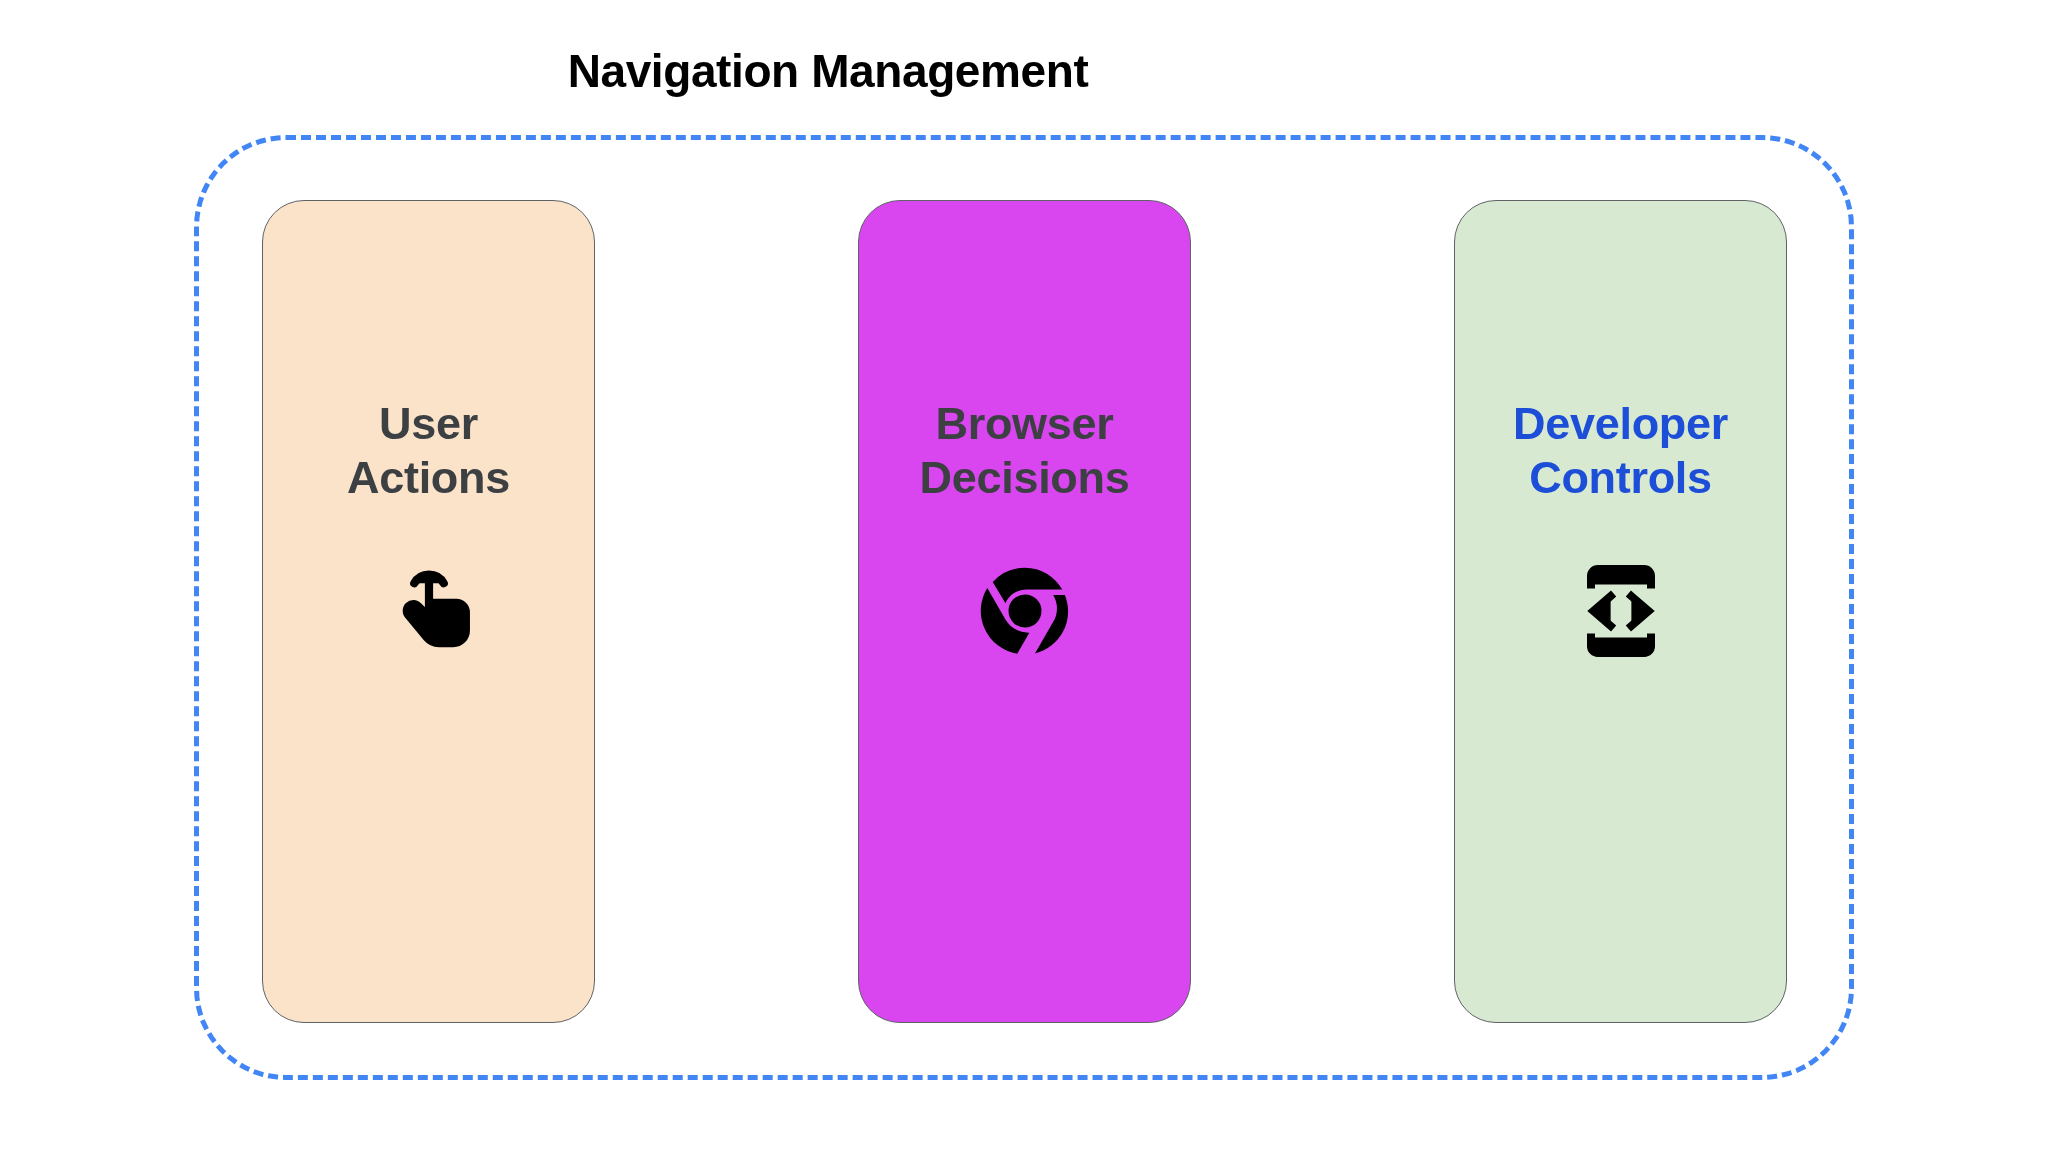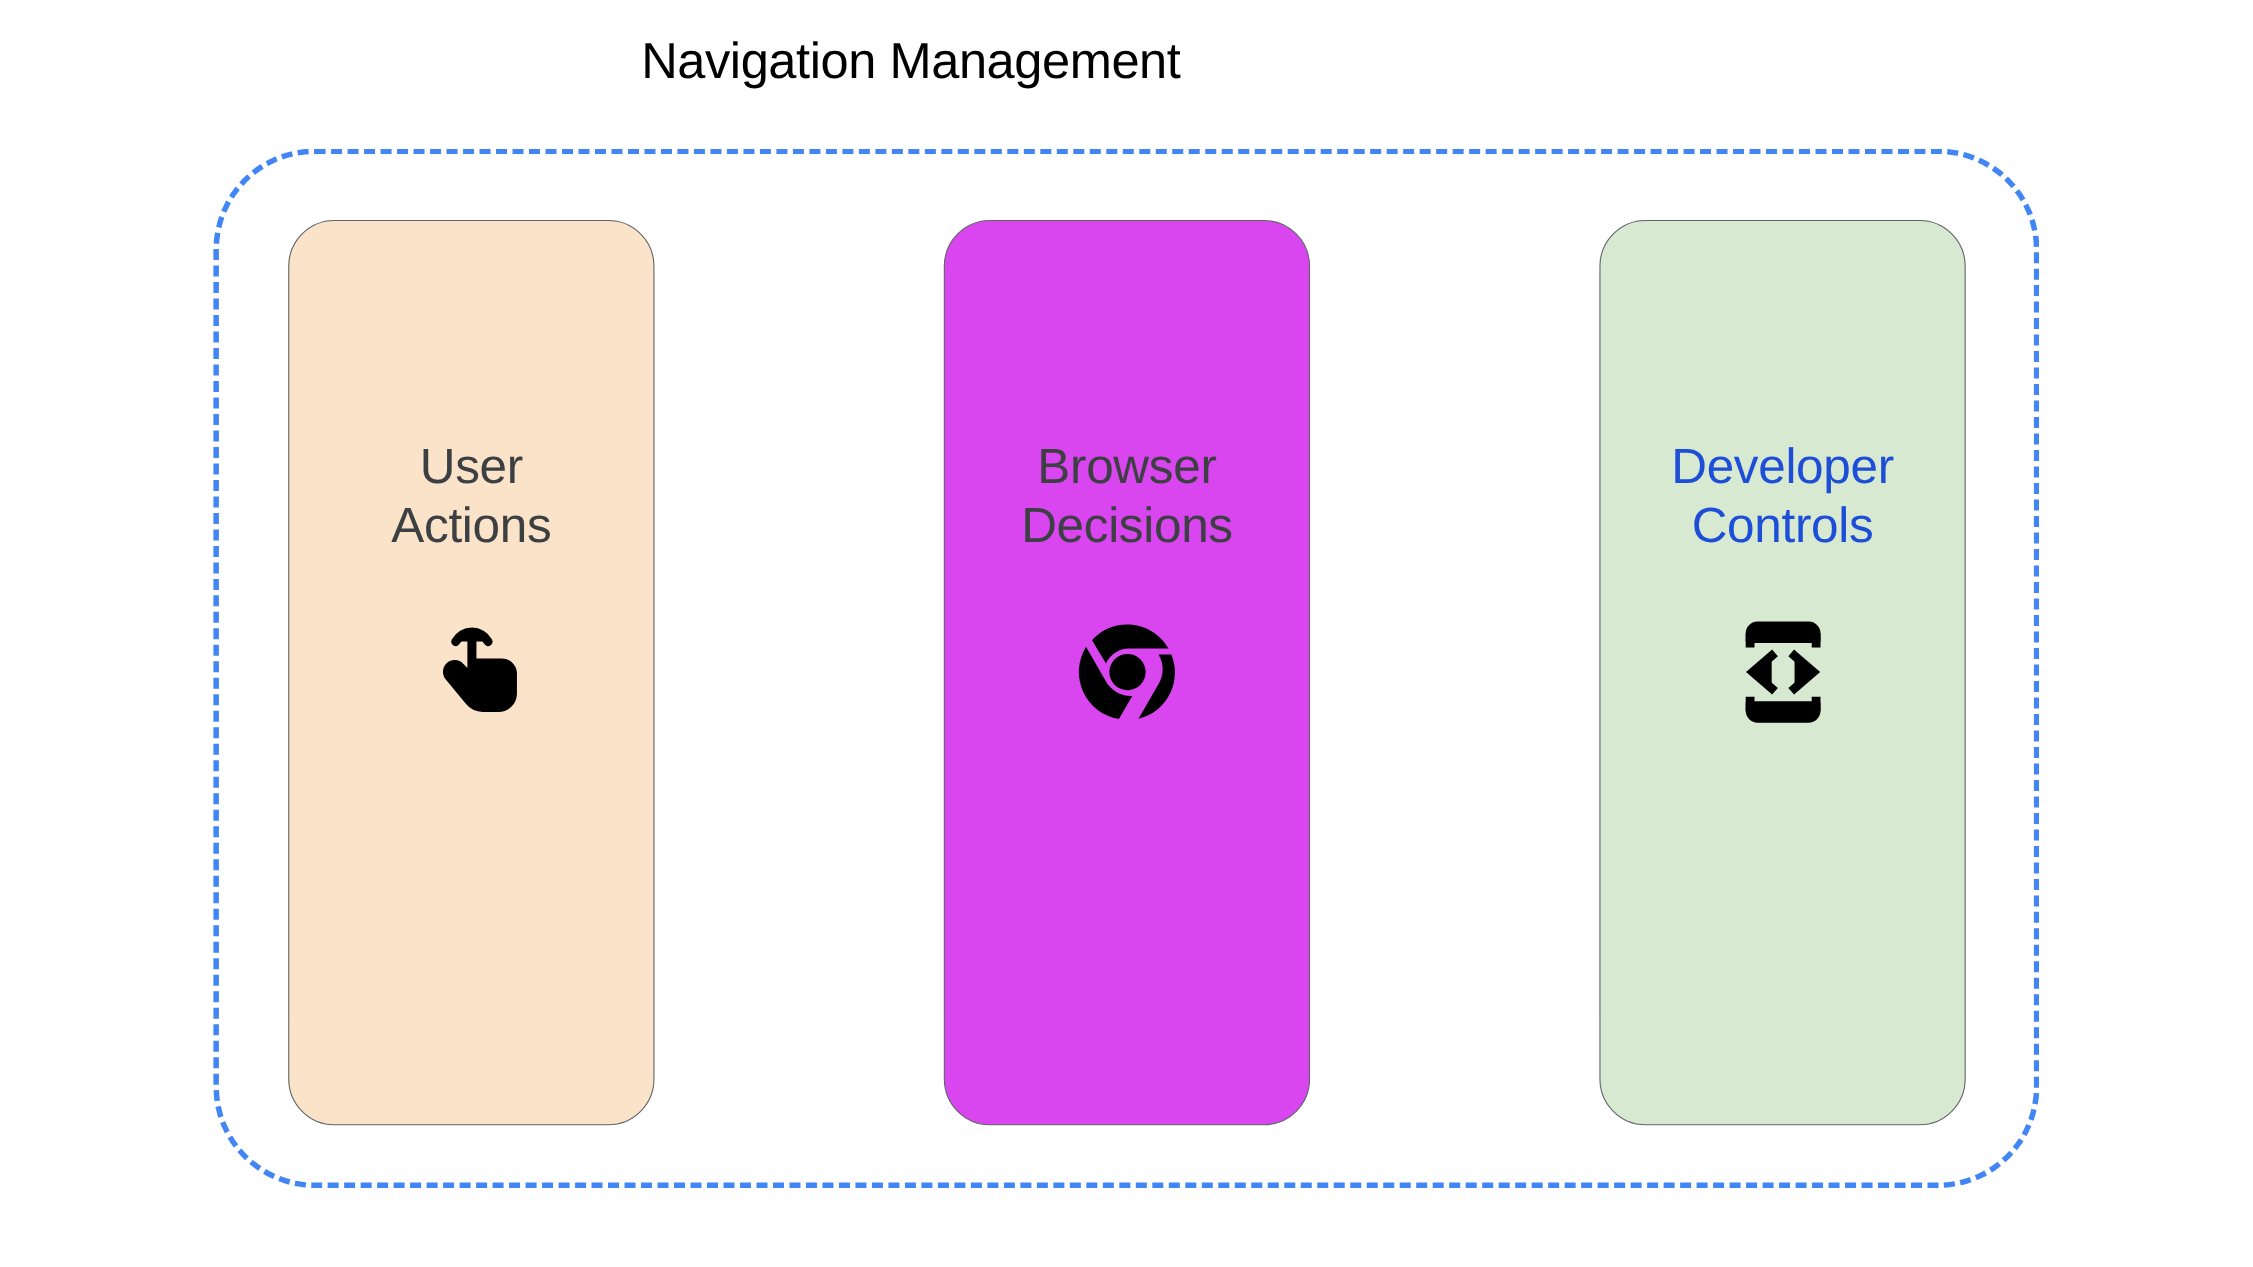--- a/index.html
+++ b/index.html
@@ -16,26 +16,26 @@
   .canvas {
     position: relative;
     width: 2048px;
     height: 1152px;
     background: #ffffff;
   }
 
   
   .page-title {
     position: absolute;
-    top: 28px;
+    top: 44px;
     left: 0;
     width: 1656px;
     text-align: center;
     font-size: 46px;
-    font-weight: 400;
+    font-weight: 700;
     letter-spacing: -0.4px;
     color: #000000;
     line-height: 1.2;
   }
 
   
   .dashed-container {
     position: absolute;
     left: 194px;
     top: 135px;
@@ -67,21 +67,21 @@
     border-radius: 42px;
     display: flex;
     flex-direction: column;
     align-items: center;
     justify-content: flex-start;
     padding-top: 196px;
   }
 
   .card-label {
     font-size: 45px;
-    font-weight: 400;
+    font-weight: 700;
     line-height: 1.2;
     color: #3c4043;
     text-align: center;
     letter-spacing: -0.3px;
     white-space: pre-line;
     padding: 0 10px;
   }
 
   .card-icon {
     margin-top: 52px;

